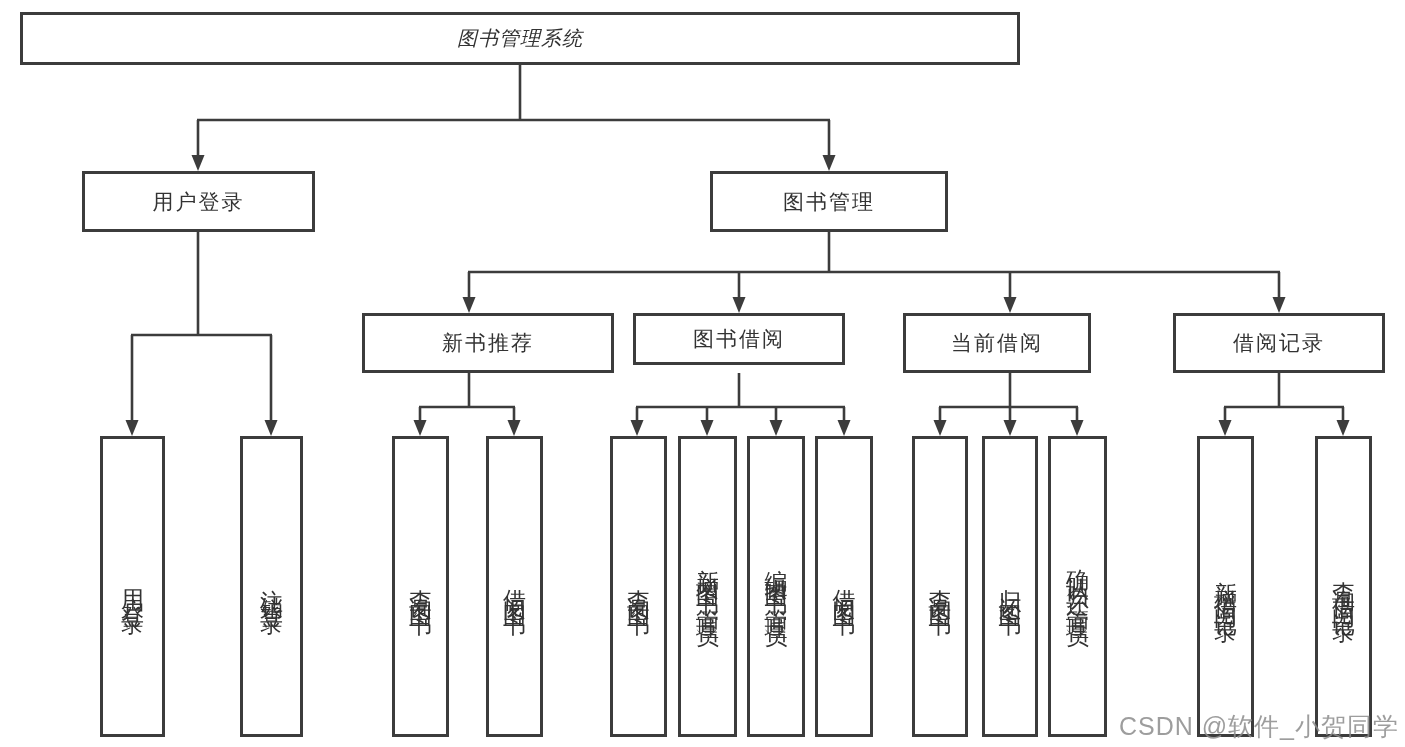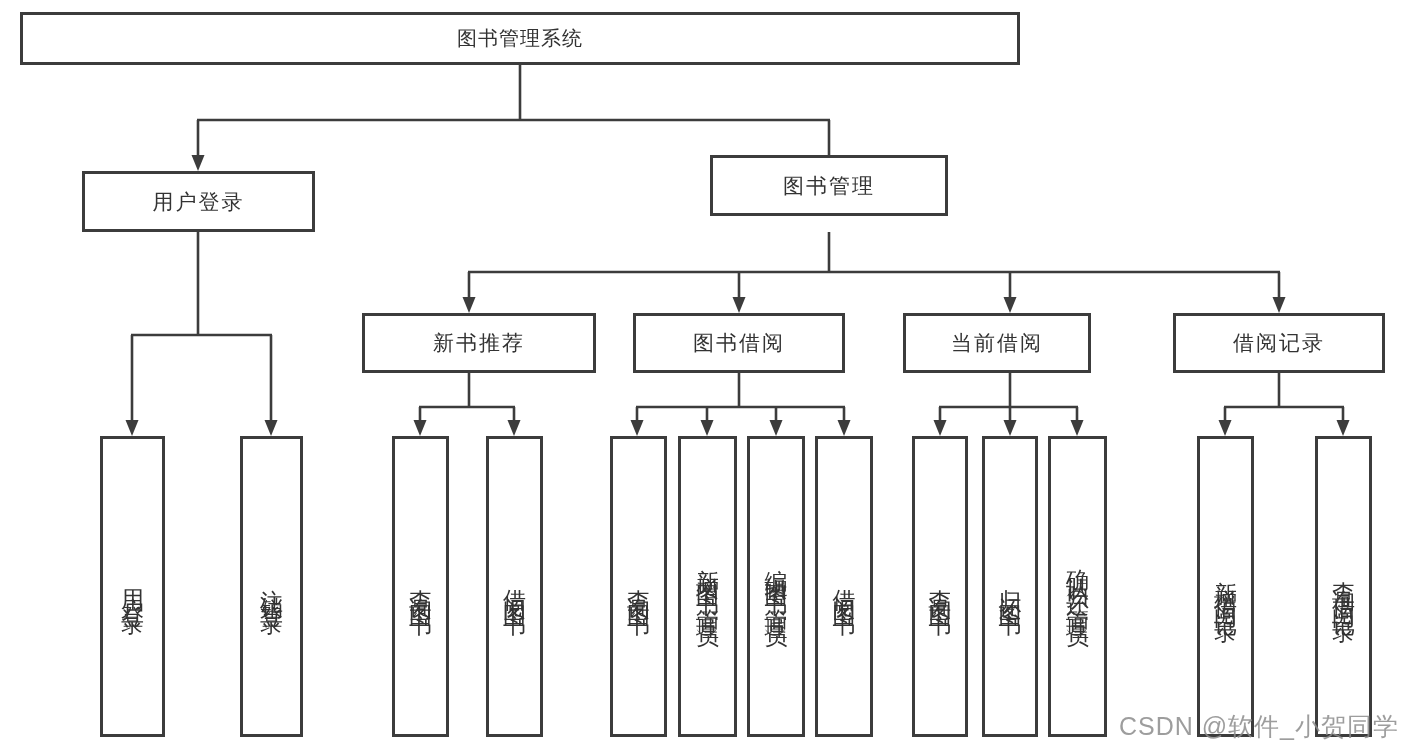--- a/index.html
+++ b/index.html
@@ -17,21 +17,21 @@
     position:absolute;
     box-sizing:border-box;
     border:3px solid #3c3c3c;
     background:#fff;
     display:flex;
     align-items:center;
     justify-content:center;
     color:#333;
     text-align:center;
   }
-  .root-node{font-size:20px;letter-spacing:1px;}
+  .root-node{font-size:20px;letter-spacing:1px;font-style:italic;}
   .branch-node{font-size:21px;letter-spacing:2px;}
   .leaf-node{
     writing-mode:vertical-rl;
     text-orientation:mixed;
     font-size:23px;
     letter-spacing:8px;
     line-height:1;
   }
   .watermark{
     position:absolute;
@@ -99,24 +99,24 @@
       <polygon points="1070.5,420 1083.5,420 1077,436"></polygon>
       <line x1="1225" y1="407" x2="1225" y2="423"></line>
       <polygon points="1218.5,420 1231.5,420 1225,436"></polygon>
       <line x1="1343" y1="407" x2="1343" y2="423"></line>
       <polygon points="1336.5,420 1349.5,420 1343,436"></polygon>
     </svg>
 
   <div class="node root-node" style="left:20px;top:12px;width:1000px;height:53px">图书管理系统</div>
 
   <div class="node branch-node" style="left:82px;top:171px;width:233px;height:61px">用户登录</div>
-  <div class="node branch-node" style="left:710px;top:155px;width:238px;height:61px">图书管理</div>
+  <div class="node branch-node" style="left:710px;top:171px;width:238px;height:61px">图书管理</div>
 
-  <div class="node branch-node" style="left:362px;top:313px;width:234px;height:60px">新书推荐</div>
-  <div class="node branch-node" style="left:633px;top:313px;width:212px;height:60px">图书借阅</div>
+  <div class="node branch-node" style="left:362px;top:313px;width:252px;height:60px">新书推荐</div>
+  <div class="node branch-node" style="left:633px;top:313px;width:212px;height:52px">图书借阅</div>
   <div class="node branch-node" style="left:903px;top:313px;width:188px;height:60px">当前借阅</div>
   <div class="node branch-node" style="left:1173px;top:313px;width:212px;height:60px">借阅记录</div>
 
   <div class="node leaf-node" style="left:100px;top:436px;width:65px;height:301px">用户登录</div>
   <div class="node leaf-node" style="left:240px;top:436px;width:63px;height:301px">注销登录</div>
 
   <div class="node leaf-node" style="left:392px;top:436px;width:57px;height:301px">查询图书</div>
   <div class="node leaf-node" style="left:486px;top:436px;width:57px;height:301px">借阅图书</div>
 
   <div class="node leaf-node" style="left:610px;top:436px;width:57px;height:301px">查询图书</div>

